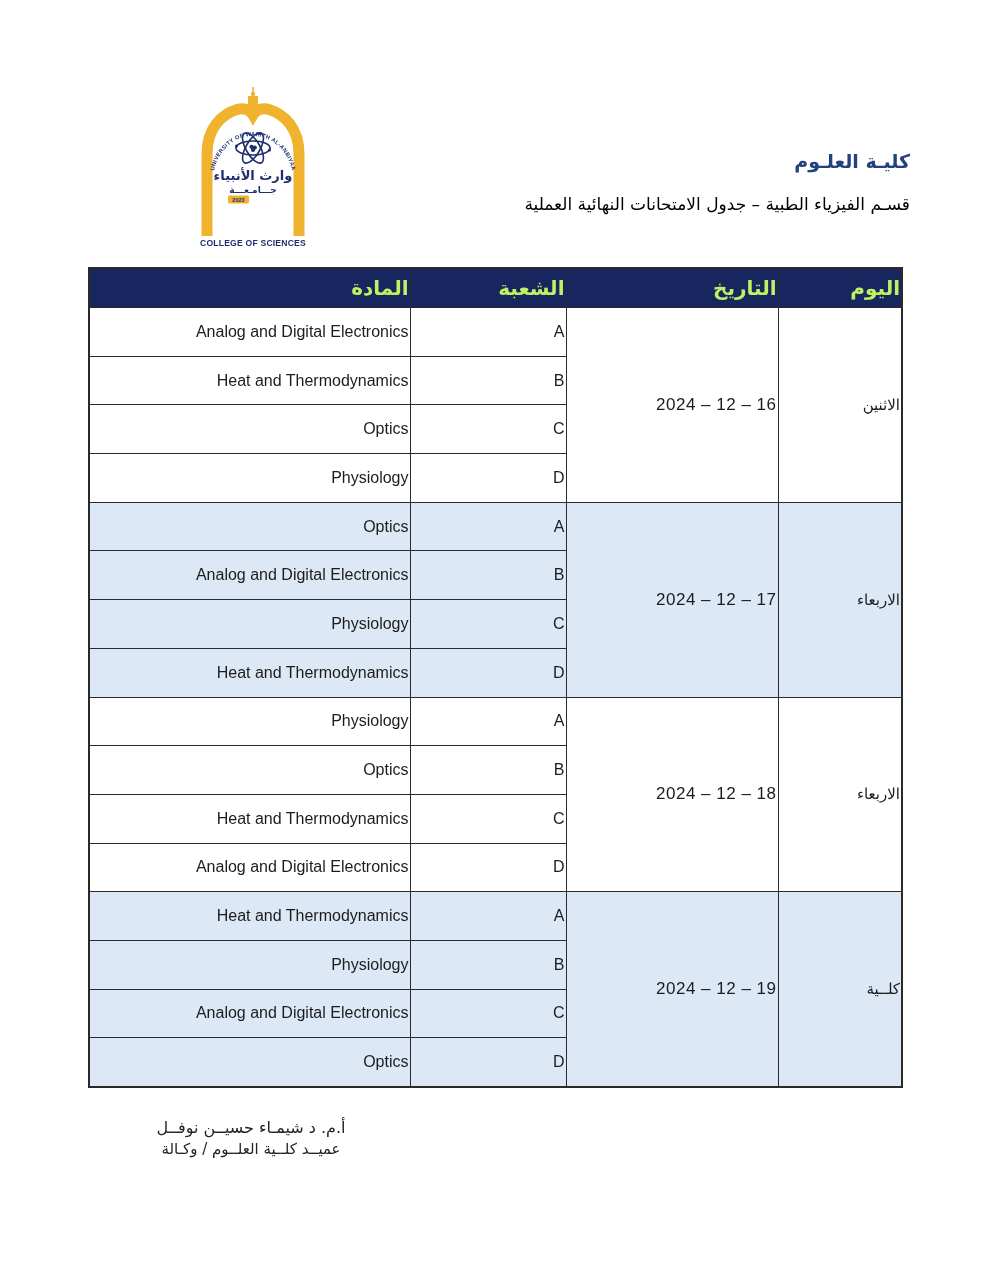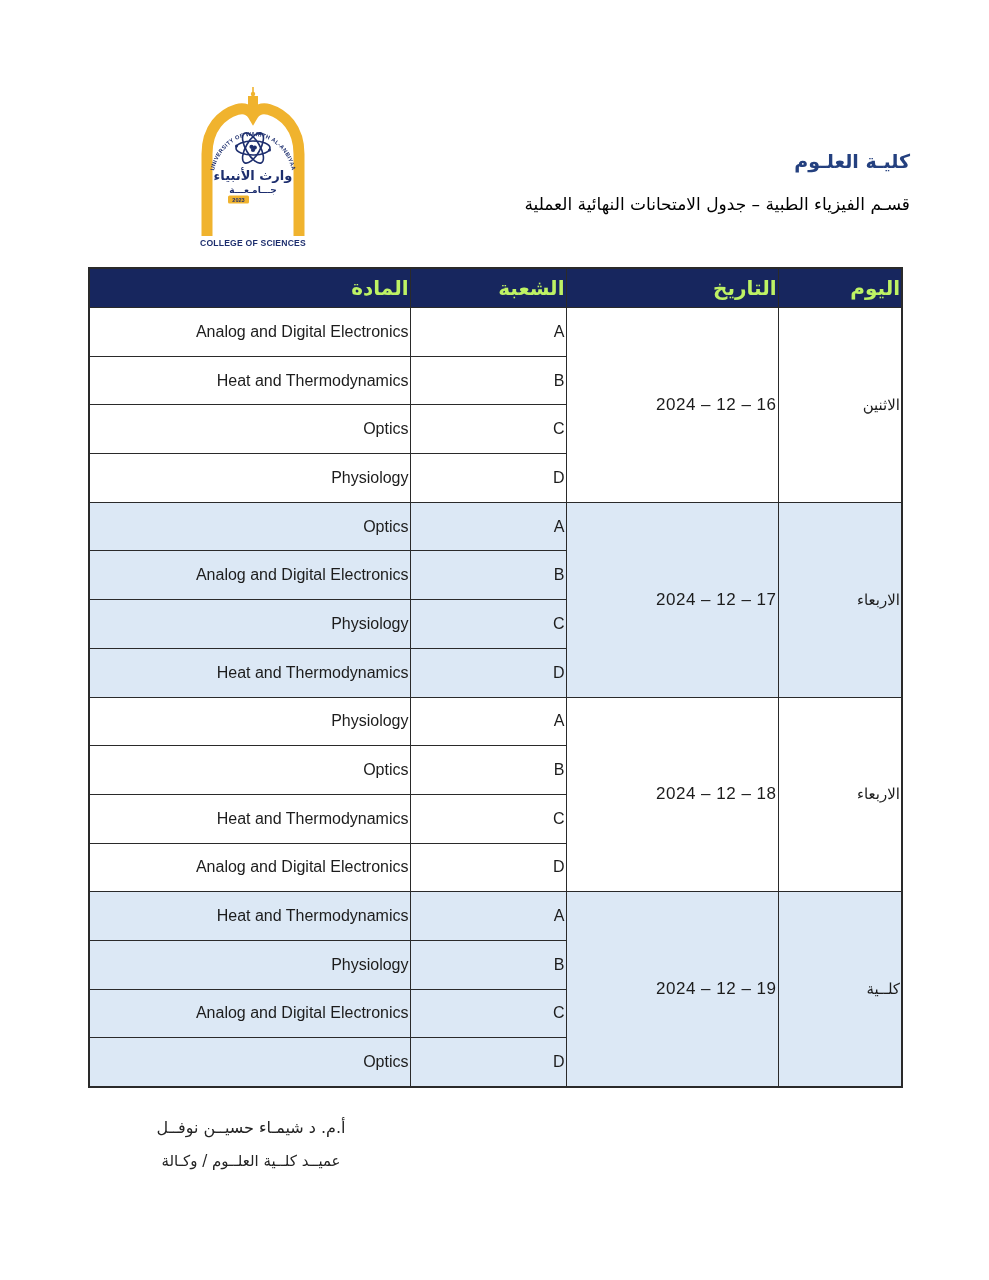--- a/index.html
+++ b/index.html
@@ -40,21 +40,21 @@
   .schedule td.subject{direction:ltr;}
   .schedule td.date{direction:ltr;font-size:17px;letter-spacing:.5px;}
   .schedule td.day{font-size:15px;font-family:Liberation Sans, sans-serif;}
   .schedule tr.shaded td{background:var(--shaded-row,#dce8f5);}
 
   
   .signature{
     position:absolute;left:136px;top:1118px;width:230px;text-align:center;
     direction:rtl;color:#242424;font-family:"DejaVu Sans",sans-serif;
   }
-  .sig-name{font-size:16px;margin-bottom:15px;}
+  .sig-name{font-size:16px;margin-bottom:3px;}
   .sig-title{font-size:15px;}
 </style>
 </head>
 <body>
 
 <div class="page">
 
   <svg class="logo" viewBox="0 0 126 166">
 
     <line x1="63" y1="1" x2="63" y2="10" stroke="#f0b32e" stroke-width="1.6"></line>

